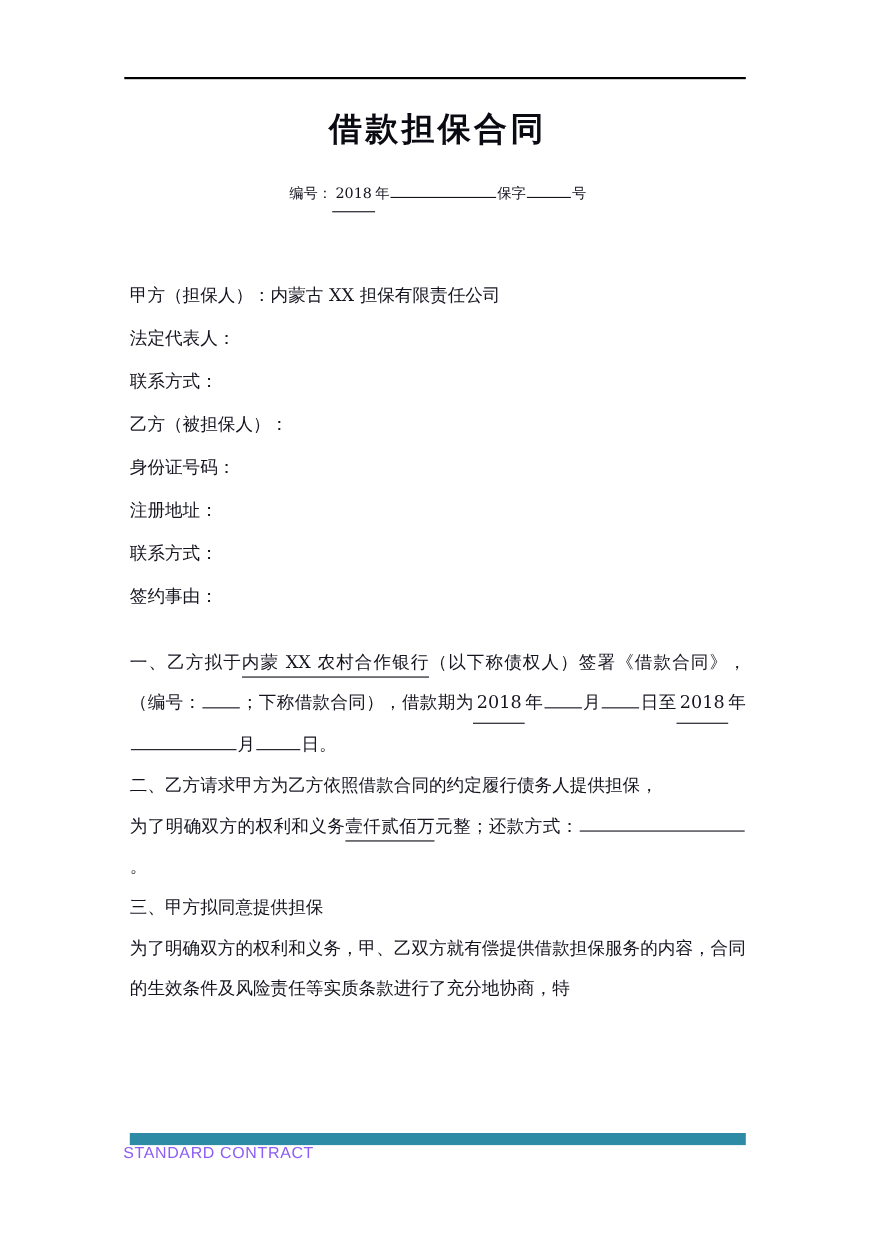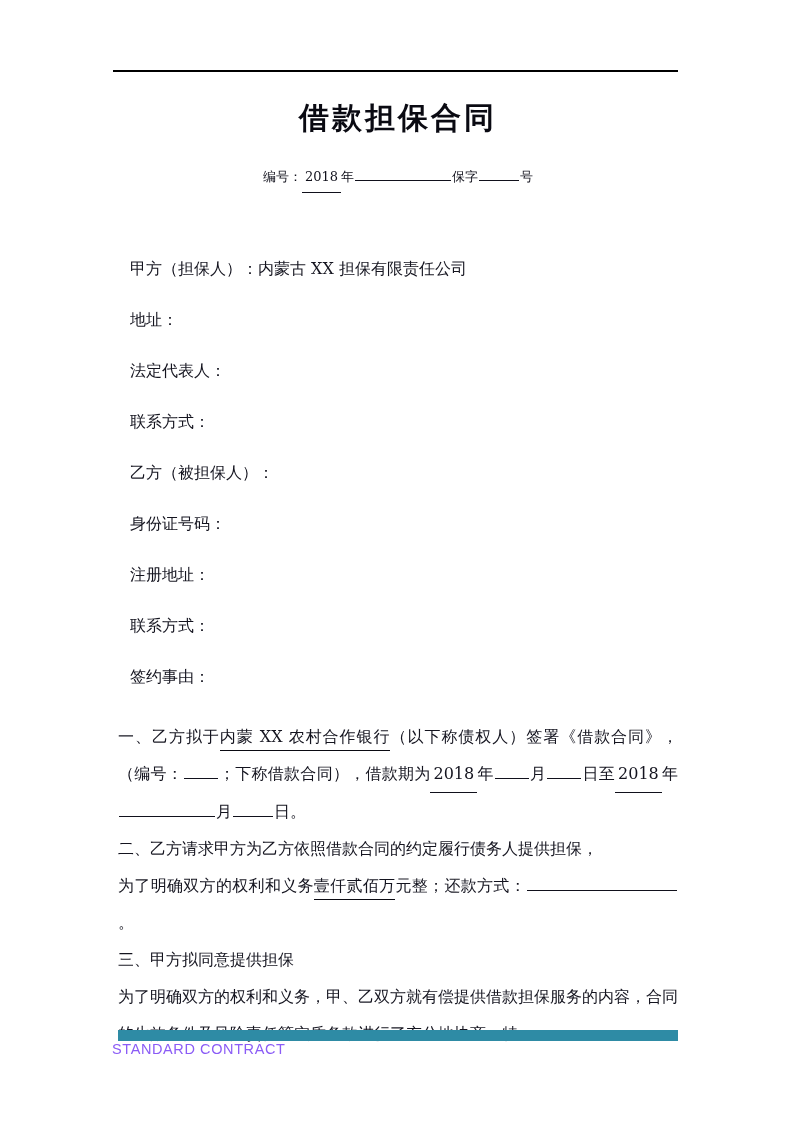--- a/index.html
+++ b/index.html
@@ -73,21 +73,21 @@
     border-bottom: 1px solid #11111c;
     padding: 0 3px;
   }
 
   .party-block {
     margin-top: 56px;
   }
   .party-line {
     font-size: 16px;
     line-height: 39px;
-    margin: 12px;
+    margin: 0;
     color: #14141f;
     white-space: nowrap;
   }
 
   .clauses {
     margin-top: 22px;
   }
   .para {
     font-size: 16px;
     line-height: 37px;
@@ -135,21 +135,20 @@
   <div class="content">
 
     <h1 class="doc-title">借款担保合同</h1>
 
     <div class="doc-subtitle">
       <span>编号：</span><span class="blank-text">2018</span><span>年</span><span class="blank b-wide"></span><span>保字</span><span class="blank b-mid"></span><span>号</span>
     </div>
 
     <div class="party-block">
       <p class="party-line">甲方（担保人）：内蒙古 XX 担保有限责任公司</p>
-      <p class="party-line">地址：</p>
       <p class="party-line">法定代表人：</p>
       <p class="party-line">联系方式：</p>
       <p class="party-line">乙方（被担保人）：</p>
       <p class="party-line">身份证号码：</p>
       <p class="party-line">注册地址：</p>
       <p class="party-line">联系方式：</p>
       <p class="party-line">签约事由：</p>
     </div>
 
     <div class="clauses">

